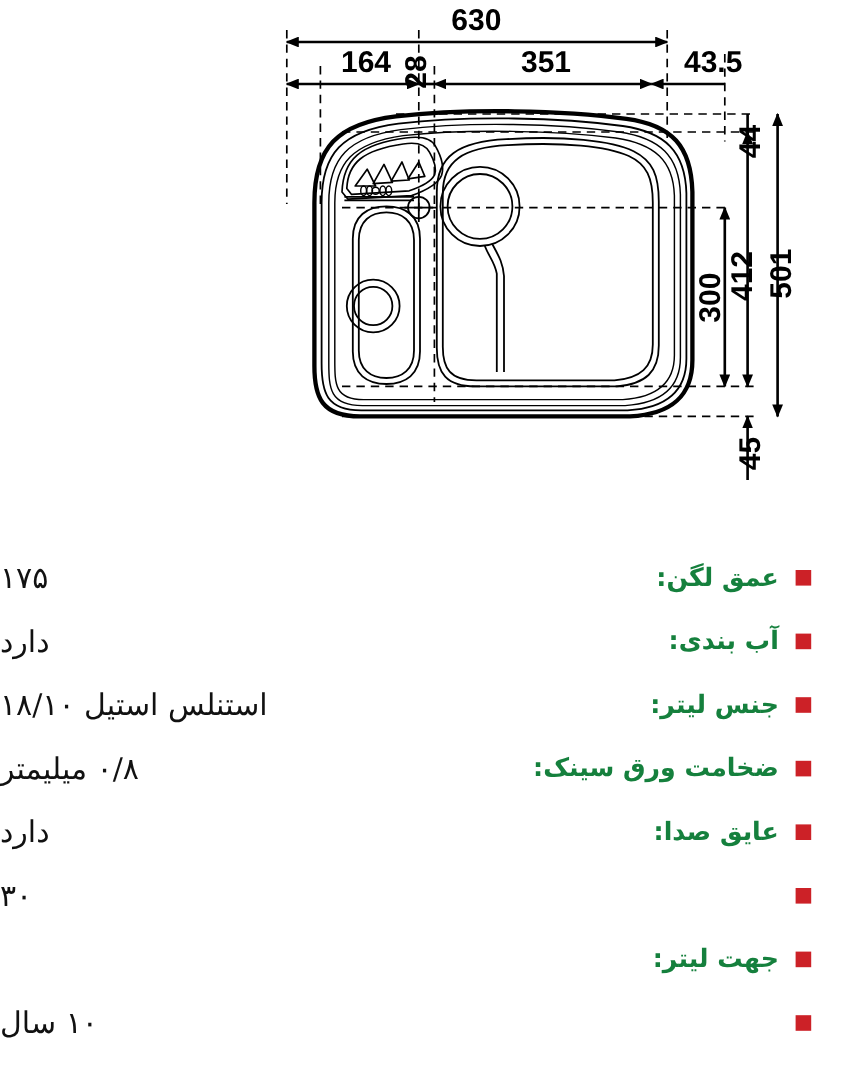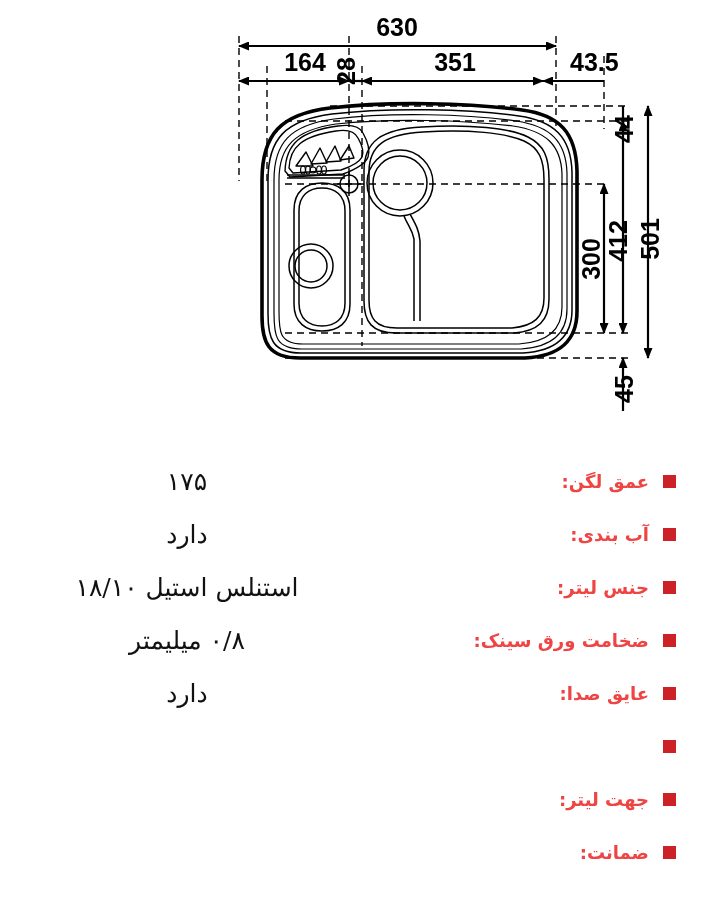--- a/index.html
+++ b/index.html
@@ -1,41 +1,41 @@
 <!DOCTYPE html>
 <html><head>
 <meta charset="utf-8">
 <style>
   html,body{margin:0;padding:0;}
   body{
     width:704px;height:907px;background:#fff;
     font-family:"Liberation Sans",sans-serif;
     position:relative;overflow:hidden;
   }
-  #drawing{position:absolute;left:0;top:11px;width:704px;height:440px;}
+  #drawing{position:absolute;left:0;top:0;width:704px;height:440px;}
   .specs{
     position:absolute;left:0;top:455px;width:704px;height:452px;
     direction:rtl;
   }
   .spec-row{
     position:absolute;right:0;width:704px;height:53px;
     display:flex;flex-direction:row;align-items:center;
   }
   .bullet{
     width:13px;height:13px;background:#cc2127;flex:0 0 auto;
     margin-right:28px;margin-left:14px;
   }
   .spec-label{
     flex:0 0 auto;width:190px;text-align:right;
     font-family:"DejaVu Sans",sans-serif;
-    font-size:18px;font-weight:bold;color:#ef4444;
+    font-size:21px;font-weight:bold;color:#15803d;
     line-height:1.1;white-space:nowrap;
   }
   .spec-value{
-    flex:1 1 auto;text-align:center;padding-left:0;
+    flex:1 1 auto;text-align:left;padding-left:0;
     font-family:"DejaVu Serif",serif;
     font-size:25px;color:#111;line-height:1.1;
     white-space:nowrap;padding-right:85px;
   }
 </style>
 </head>
 <body>
 
 <div id="drawing">
   <svg width="704" height="440" viewBox="0 0 704 440">
@@ -181,22 +181,23 @@
     <span class="spec-label">ضخامت ورق سینک:</span>
     <span class="spec-value">۰/۸ میلیمتر</span>
   </div>
   <div class="spec-row" style="top:212px">
     <span class="bullet"></span>
     <span class="spec-label">عایق صدا:</span>
     <span class="spec-value">دارد</span>
   </div>
   <div class="spec-row" style="top:265px">
     <span class="bullet"></span>
+    <span class="spec-value">۳۰</span>
   </div>
   <div class="spec-row" style="top:318px">
     <span class="bullet"></span>
     <span class="spec-label">جهت لیتر:</span>
   </div>
   <div class="spec-row" style="top:371px">
     <span class="bullet"></span>
-    <span class="spec-label">ضمانت:</span>
+    <span class="spec-value">۱۰ سال</span>
   </div>
 </div>
 
 </body></html>

